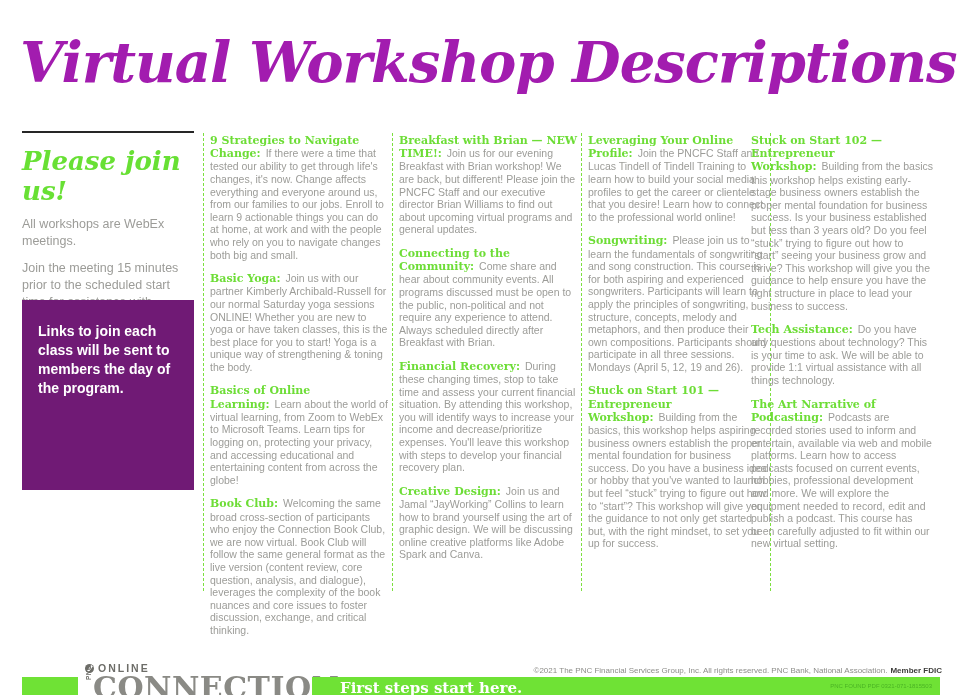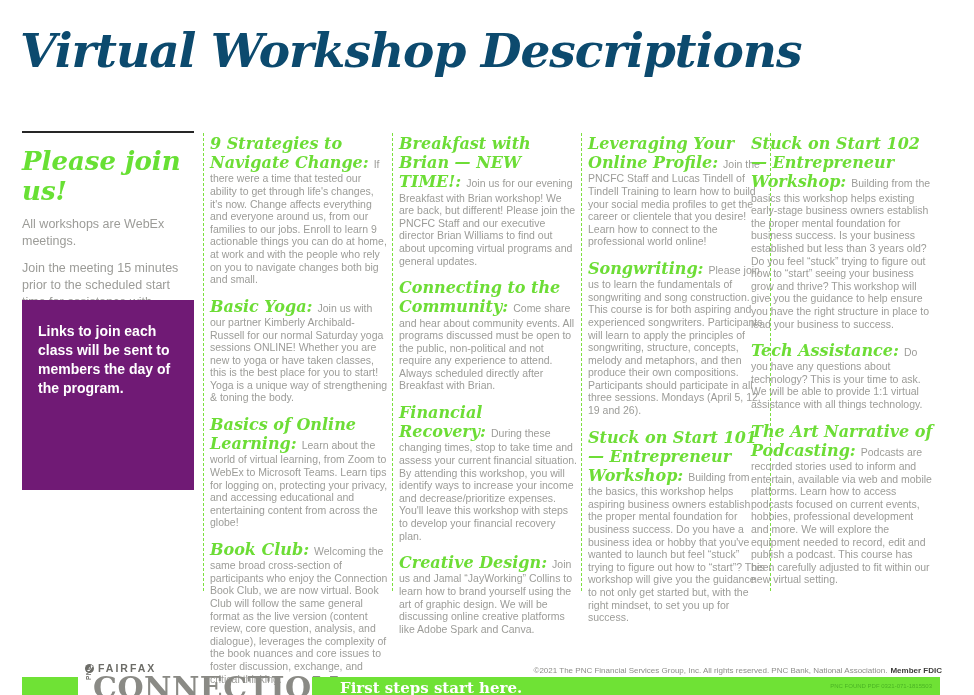--- a/index.html
+++ b/index.html
@@ -3,23 +3,23 @@
 <meta charset="utf-8">
 <style>
   * { margin:0; padding:0; box-sizing:border-box; }
   body { background:#e8e8e8; font-family:"Liberation Sans", sans-serif; }
   .page {
     position:relative; width:974px; height:695px; margin:0 auto;
     background:#ffffff; overflow:hidden;
   }
   
   .main-title {
-    position:absolute; left:20px; top:23px; width:930px;
+    position:absolute; left:20px; top:29px; width:930px;
     font-family:"DejaVu Serif", serif; font-style:italic; font-weight:bold;
-    font-size:47px; letter-spacing:-1px; color:#0c4a6e; white-space:nowrap;
+    font-size:56px; letter-spacing:-1px; color:#a21caf; white-space:nowrap;
   }
   
   .sidebar { position:absolute; left:22px; top:131px; width:172px; }
   .sidebar-rule { height:3px; background:#262626; border-bottom:1px solid #ffffff; margin-bottom:12px; }
   .sidebar-heading {
     font-family:"DejaVu Serif", serif; font-style:italic; font-weight:bold;
     font-size:26px; color:#68e034; margin-bottom:10px;
   }
   .sidebar p { font-size:12.5px; line-height:1.35; color:#9c9c98; margin-bottom:10px; }
   .green-box {
@@ -27,22 +27,22 @@
     background:#701a75; padding:22px 16px 0 16px;
   }
   .green-box p { font-size:14px; font-weight:bold; line-height:1.35; color:#ffffff; margin-bottom:16px; }
   
   .col { position:absolute; top:134px; width:179px; }
   .col-1 { left:210px; } .col-2 { left:399px; } .col-3 { left:588px; } .col-4 { left:751px; width:182px; }
   .sep { position:absolute; top:133px; height:458px; width:0; border-left:1px dashed #7de03f; }
   .sep-0 { left:203px; } .sep-1 { left:392px; } .sep-2 { left:581px; } .sep-3 { left:770px; }
   .entry { font-size:10.5px; line-height:1.2; color:#9c9c98; margin-bottom:11px; }
   .entry-title {
-    font-family:"DejaVu Serif", serif; font-style:italic; font-weight:bold;
-    font-size:16px; color:#6ddd36; padding-right:5px;
+    font-family:"DejaVu Serif", serif; font-weight:bold;
+    font-size:11px; color:#6ddd36; padding-right:5px;
   }
   
   .copyright {
     position:absolute; right:32px; top:666px; font-size:8px; color:#8d8d89; white-space:nowrap;
   }
   .copyright .fdic { font-weight:bold; color:#3d3d3a; padding-left:3px; }
   .logo-green-block { position:absolute; left:22px; top:677px; width:56px; height:18px; background:#6fe235; }
   .logo-lockup { position:absolute; left:85px; top:662px; color:#80807b; }
   .logo-top { display:flex; align-items:center; gap:4px; font-size:10.5px; font-weight:bold;
     letter-spacing:2px; color:#6d6d68; }
@@ -147,21 +147,21 @@
 
   <div class="copyright">
     <span>©2021 The PNC Financial Services Group, Inc. All rights reserved. PNC Bank, National Association.</span><span class="fdic">Member FDIC</span>
   </div>
 
   <div class="logo-green-block"></div>
 
   <div class="logo-lockup">
     <div class="logo-top">
       <span class="pnc-mark"></span>
-      <span>FAIRFAX</span>
+      <span>ONLINE</span>
     </div>
     <div class="logo-bottom">
       <span class="pnc-vertical">PNC</span>
       <span class="logo-connection">CONNECTION</span>
     </div>
   </div>
 
   <div class="tagline-bar">
     <span class="tagline">First steps start here.</span>
     <span class="bar-code">PNC FOUND PDF 0321-071-1815503</span>

